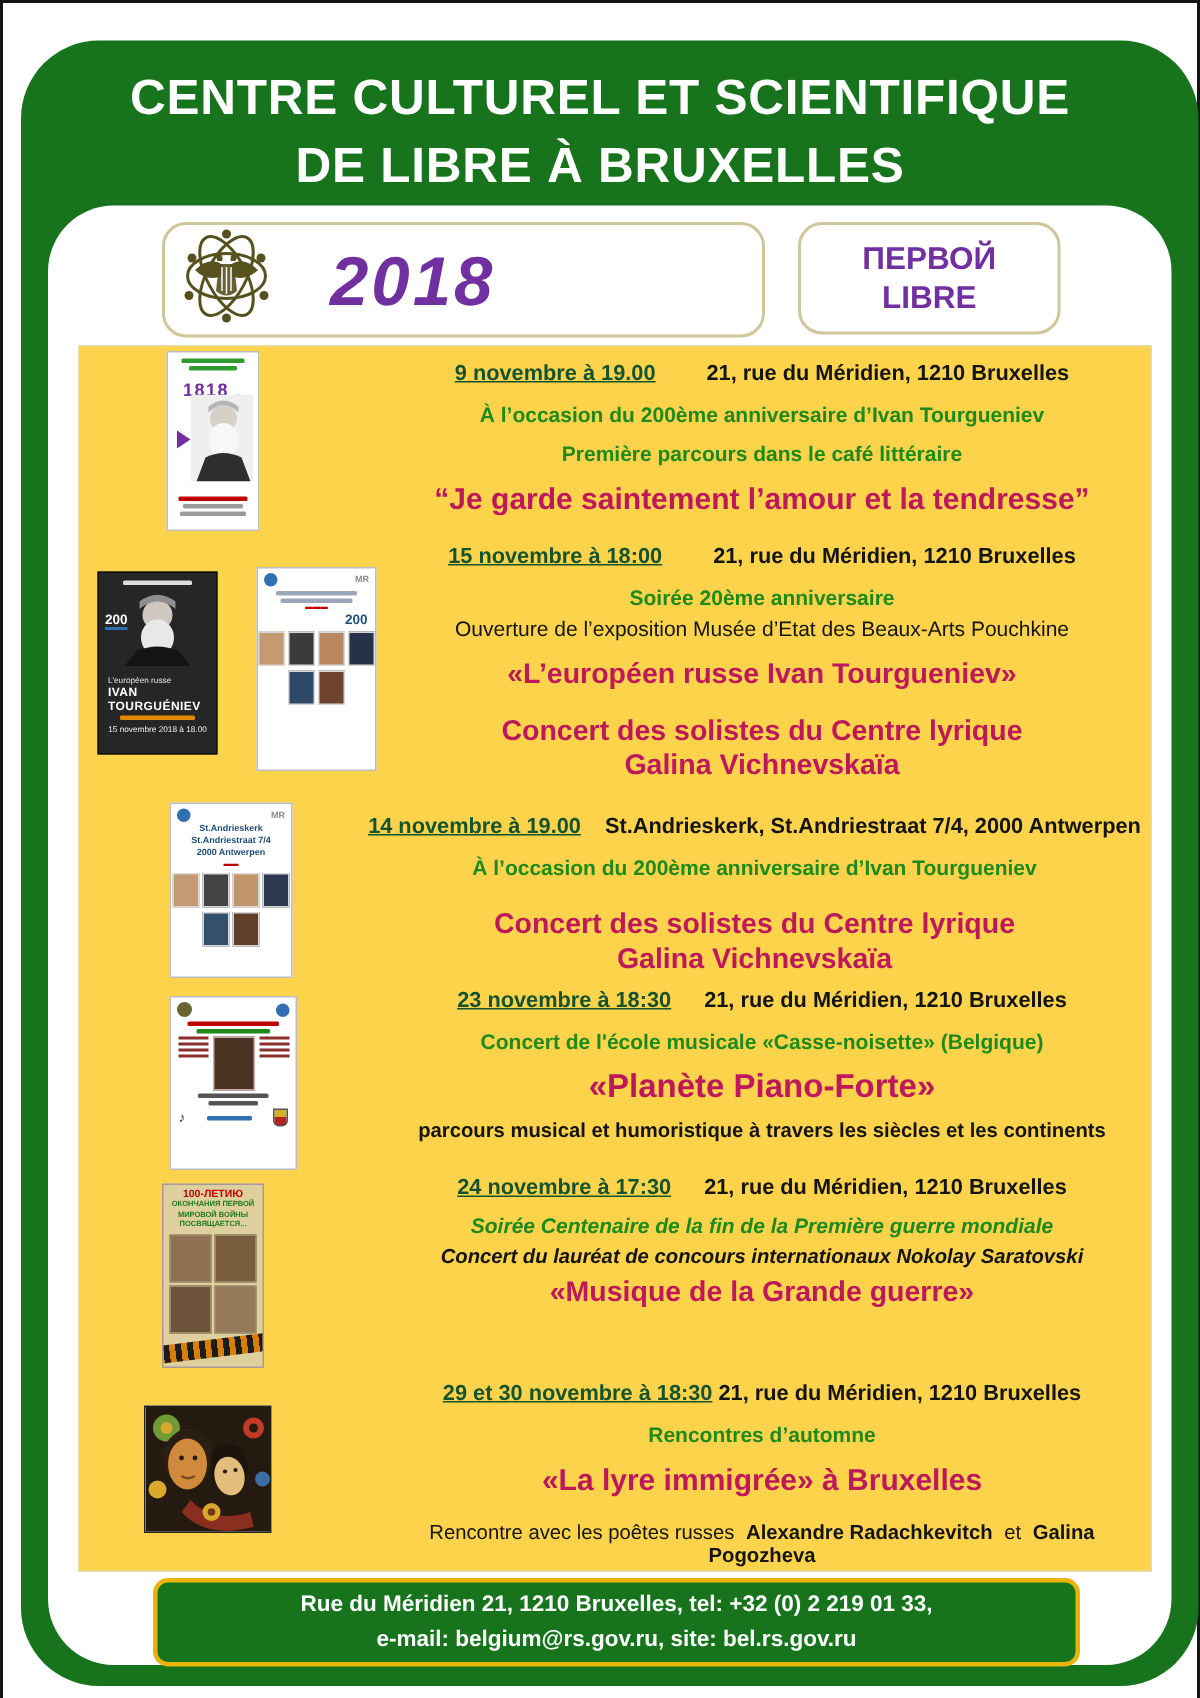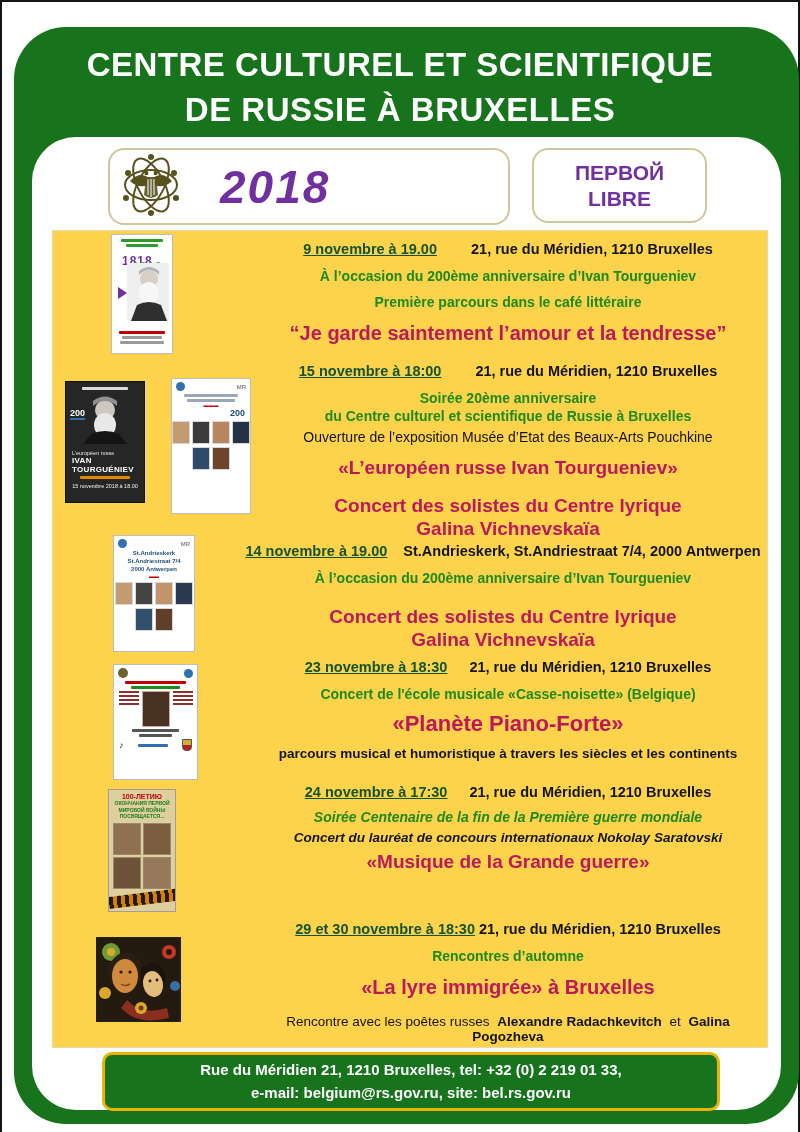--- a/index.html
+++ b/index.html
@@ -90,21 +90,21 @@
 <body>
 
 <div class="page">
 
   <div class="frame">
     <div class="frame-inner"></div>
   </div>
 
   <div class="header-title">
     <div>CENTRE CULTUREL ET SCIENTIFIQUE</div>
-    <div>DE RUSSIE À BRUXELLES</div>
+    <div>DE LIBRE À BRUXELLES</div>
   </div>
 
   <div class="info-box left">
     <span style="margin-left:8px;">
       <svg width="66" height="68" viewBox="0 0 66 68">
         <g fill="none" stroke="#57511e" stroke-width="2">
           <ellipse cx="33" cy="34" rx="29" ry="13" transform="rotate(62 33 34)"></ellipse>
           <ellipse cx="33" cy="34" rx="29" ry="13" transform="rotate(118 33 34)"></ellipse>
           <ellipse cx="33" cy="34" rx="26" ry="15" transform="rotate(0 33 34)"></ellipse>
         </g>
@@ -301,21 +301,20 @@
       <div class="ev-green mt8">Première parcours dans le café littéraire</div>
       <div class="ev-big mt10">“Je garde saintement l’amour et la tendresse”</div>
     </div>
 
     <div class="ev" style="top:132px;">
       <div class="ev-head">
         <span class="ev-date">15 novembre à 18:00</span>
         <span class="ev-venue">21, rue du Méridien, 1210 Bruxelles</span>
       </div>
       <div class="ev-green mt10">Soirée 20ème anniversaire</div>
-      <div class="ev-green">du Centre culturel et scientifique de Russie à Bruxelles</div>
       <div class="ev-note mt4" style="font-size:14px;">Ouverture de l’exposition Musée d’Etat des Beaux-Arts Pouchkine</div>
       <div class="ev-big mt10" style="font-size:19px;">«L’européen russe Ivan Tourgueniev»</div>
       <div class="ev-big mt14" style="font-size:19px;line-height:23px;">Concert des solistes du Centre lyrique</div>
       <div class="ev-big" style="font-size:19px;line-height:23px;">Galina Vichnevskaïa</div>
     </div>
 
     <div class="ev" style="top:312px;left:180px;width:540px;">
       <div class="ev-head" style="gap:16px;">
         <span class="ev-date">14 novembre à 19.00</span>
         <span class="ev-venue">St.Andrieskerk, St.Andriestraat 7/4, 2000 Antwerpen</span>

